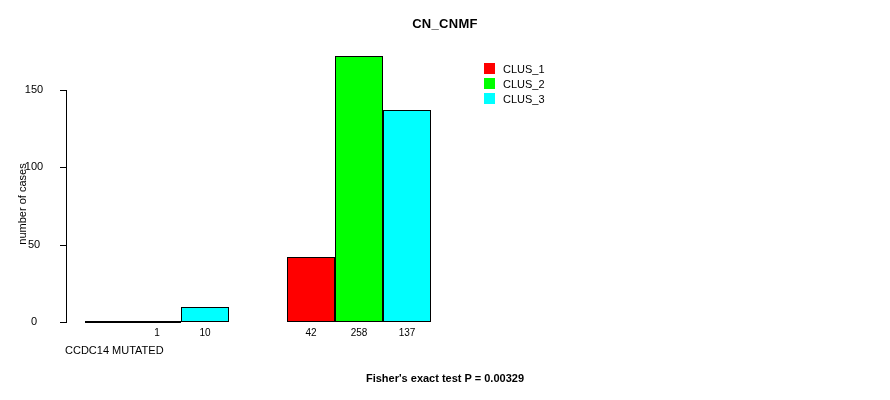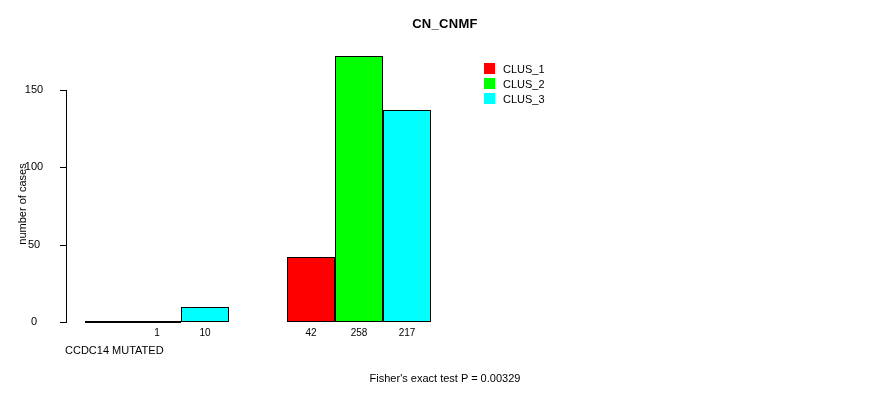--- a/index.html
+++ b/index.html
@@ -128,20 +128,21 @@
   }
 
   
   #caption {
     left: 0;
     top: 372px;
     width: 824px;
     transform: translateX(33px);
     text-align: center;
     font-size: 11px;
+    font-weight: bold;
   }
 </style>
 </head>
 <body>
 
 <div id="plot-root">
 
   <div class="abs" id="chart-title">CN_CNMF</div>
 
   <div class="abs" id="y-axis-line"></div>
@@ -163,21 +164,21 @@
       <div class="bar-zero" style="left: 133px; top: 321px; width: 48px;"></div>
       <div class="bar-value-label" style="left: 133px; width: 48px; top: 328px;">1</div>
       <div class="bar" style="left: 181px; top: 306.533px; width: 48px; height: 15.4667px; background: rgb(0, 255, 255);"></div>
       <div class="bar-value-label" style="left: 181px; width: 48px; top: 328px;">10</div>
       <div class="group-label" style="left: 65px; width: 184px; top: 345px;">CCDC14 MUTATED</div>
       <div class="bar" style="left: 287px; top: 257.04px; width: 48px; height: 64.96px; background: rgb(255, 0, 0);"></div>
       <div class="bar-value-label" style="left: 287px; width: 48px; top: 328px;">42</div>
       <div class="bar" style="left: 335px; top: 55.9733px; width: 48px; height: 266.027px; background: rgb(0, 255, 0);"></div>
       <div class="bar-value-label" style="left: 335px; width: 48px; top: 328px;">258</div>
       <div class="bar" style="left: 383px; top: 110.107px; width: 48px; height: 211.893px; background: rgb(0, 255, 255);"></div>
-      <div class="bar-value-label" style="left: 383px; width: 48px; top: 328px;">217</div>
+      <div class="bar-value-label" style="left: 383px; width: 48px; top: 328px;">137</div>
     </div>
 
   <div class="abs" id="legend">
       <div class="legend-row">
         <span class="legend-swatch" style="background: rgb(255, 0, 0);"></span>
         <span class="legend-label">CLUS_1</span>
       </div>
       <div class="legend-row">
         <span class="legend-swatch" style="background: rgb(0, 255, 0);"></span>
         <span class="legend-label">CLUS_2</span>

